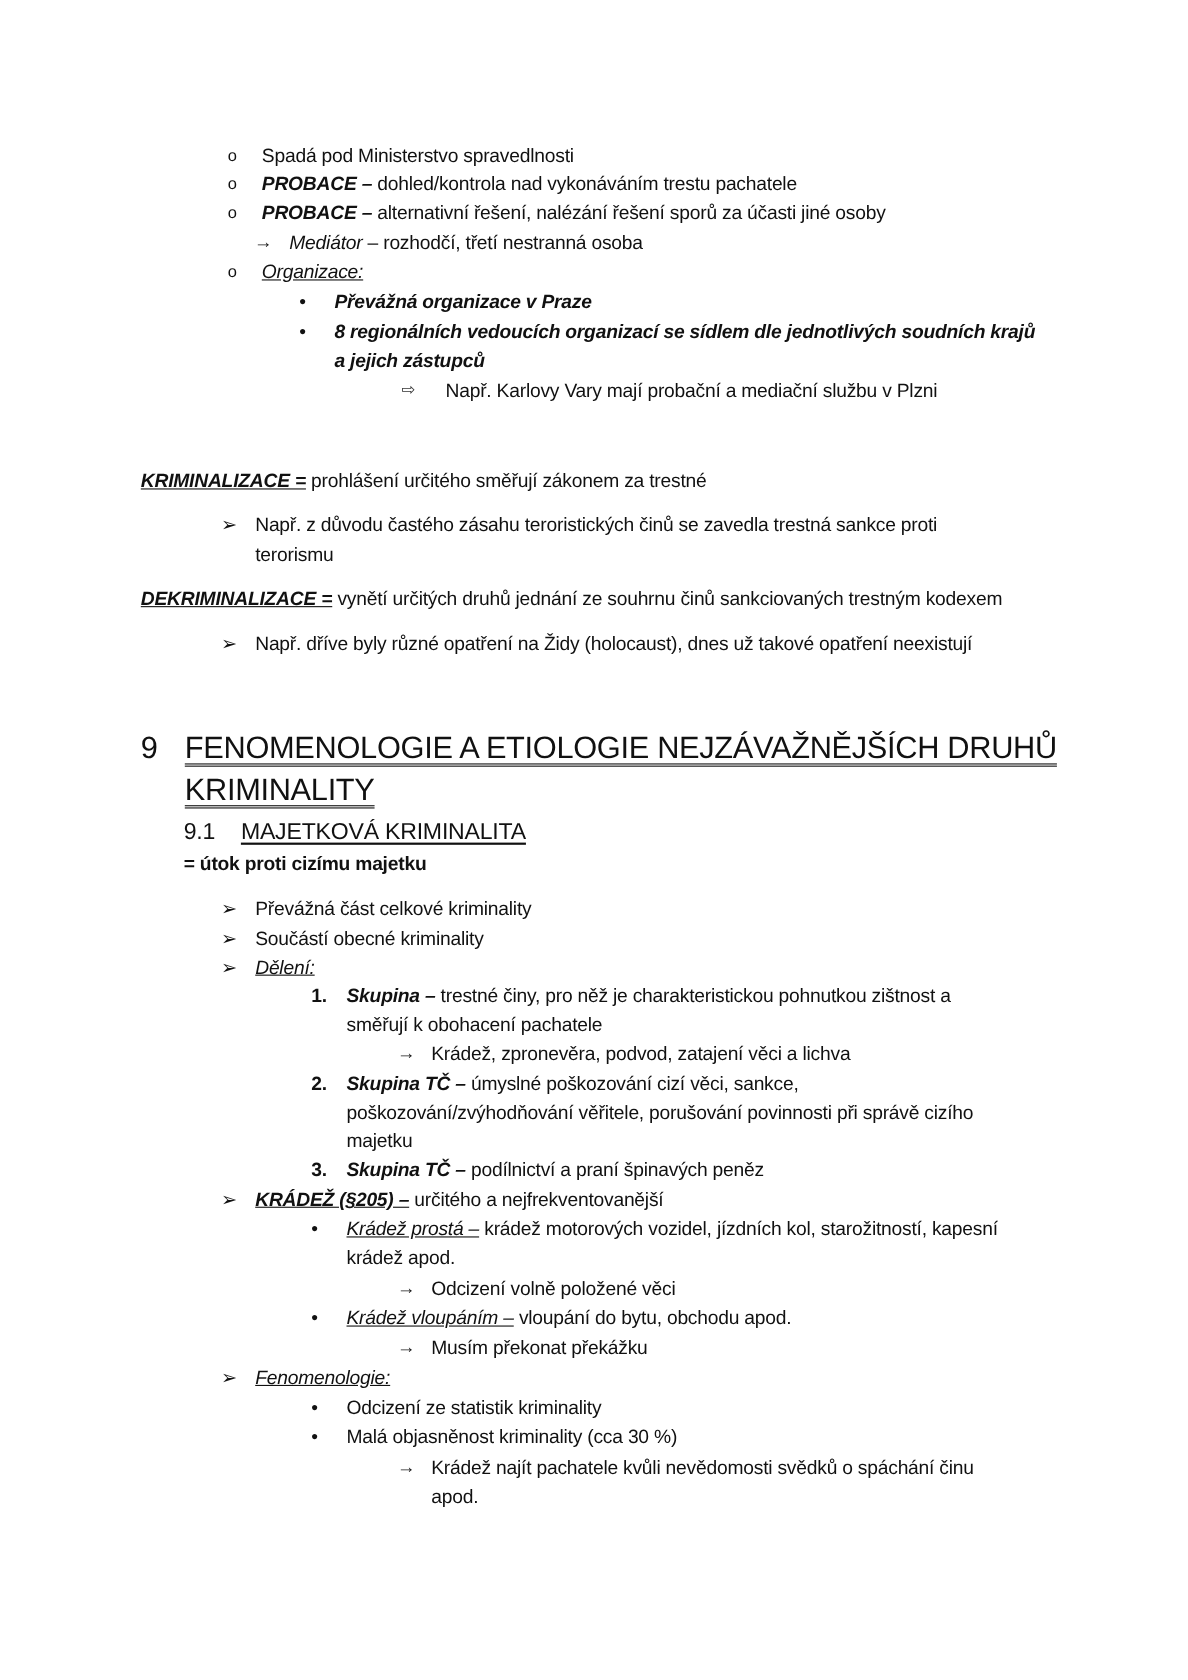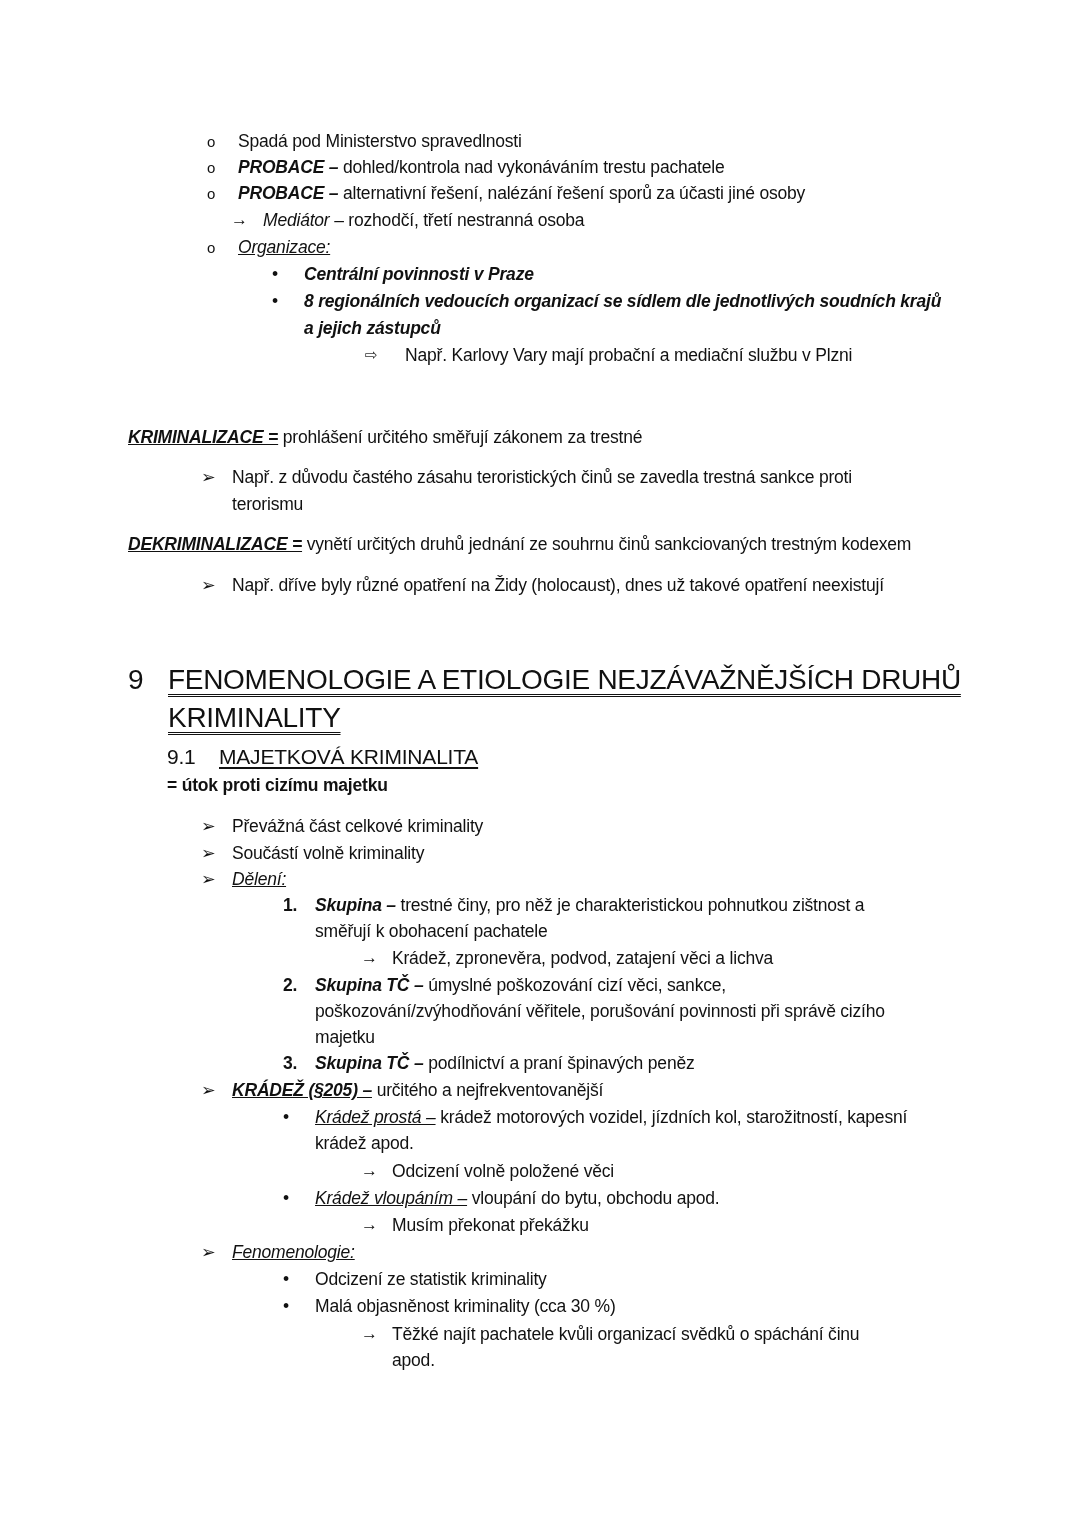--- a/index.html
+++ b/index.html
@@ -33,21 +33,21 @@
 <span class="mk circle" style="left:207px;top:183px">o</span>
 <span class="ln" style="left:238px;top:182px"><span class="b i">PROBACE –</span><span> alternativní řešení, nalézání řešení sporů za účasti jiné osoby</span></span>
 
 <span class="mk arrow" style="left:231px;top:209px">→</span>
 <span class="ln" style="left:263px;top:209px"><span class="i">Mediátor</span><span> – rozhodčí, třetí nestranná osoba</span></span>
 
 <span class="mk circle" style="left:207px;top:237px">o</span>
 <span class="ln i u" style="left:238px;top:236px">Organizace:</span>
 
 <span class="mk" style="left:272px;top:263px">•</span>
-<span class="ln b i" style="left:304px;top:263px">Centrální povinnosti v Praze</span>
+<span class="ln b i" style="left:304px;top:263px">Převážná organizace v Praze</span>
 
 <span class="mk" style="left:272px;top:290px">•</span>
 <span class="ln b i" style="left:304px;top:290px">8 regionálních vedoucích organizací se sídlem dle jednotlivých soudních krajů</span>
 <span class="ln b i" style="left:304px;top:317px">a jejich zástupců</span>
 
 <span class="mk hollow" style="left:365px;top:344px">⇨</span>
 <span class="ln" style="left:405px;top:344px">Např. Karlovy Vary mají probační a mediační službu v Plzni</span>
 
 <span class="ln" style="left:128px;top:426px"><span class="b i u">KRIMINALIZACE =</span><span> prohlášení určitého směřují zákonem za trestné</span></span>
 
@@ -65,21 +65,21 @@
 <span class="ln h1" style="left:168px;top:700px"><span class="t">KRIMINALITY</span></span>
 
 <span class="ln h2" style="left:167px;top:743px">9.1</span>
 <span class="ln h2" style="left:219px;top:743px"><span class="t">MAJETKOVÁ KRIMINALITA</span></span>
 <span class="ln b" style="left:167px;top:774px">= útok proti cizímu majetku</span>
 
 <span class="mk" style="left:201px;top:815px">➢</span>
 <span class="ln" style="left:232px;top:815px">Převážná část celkové kriminality</span>
 
 <span class="mk" style="left:201px;top:842px">➢</span>
-<span class="ln" style="left:232px;top:842px">Součástí volně kriminality</span>
+<span class="ln" style="left:232px;top:842px">Součástí obecné kriminality</span>
 
 <span class="mk" style="left:201px;top:868px">➢</span>
 <span class="ln i u" style="left:232px;top:868px">Dělení:</span>
 
 <span class="mk b" style="left:283px;top:894px">1.</span>
 <span class="ln" style="left:315px;top:894px"><span class="b i">Skupina –</span><span> trestné činy, pro něž je charakteristickou pohnutkou zištnost a</span></span>
 <span class="ln" style="left:315px;top:920px">směřují k obohacení pachatele</span>
 <span class="mk arrow" style="left:361px;top:947px">→</span>
 <span class="ln" style="left:392px;top:947px">Krádež, zpronevěra, podvod, zatajení věci a lichva</span>
 
@@ -108,14 +108,14 @@
 <span class="mk" style="left:201px;top:1241px">➢</span>
 <span class="ln i u" style="left:232px;top:1241px">Fenomenologie:</span>
 
 <span class="mk" style="left:283px;top:1268px">•</span>
 <span class="ln" style="left:315px;top:1268px">Odcizení ze statistik kriminality</span>
 
 <span class="mk" style="left:283px;top:1295px">•</span>
 <span class="ln" style="left:315px;top:1295px">Malá objasněnost kriminality (cca 30 %)</span>
 
 <span class="mk arrow" style="left:361px;top:1323px">→</span>
-<span class="ln" style="left:392px;top:1323px">Těžké najít pachatele kvůli organizací svědků o spáchání činu</span>
+<span class="ln" style="left:392px;top:1323px">Krádež najít pachatele kvůli nevědomosti svědků o spáchání činu</span>
 <span class="ln" style="left:392px;top:1349px">apod.</span>
 
 </body></html>

